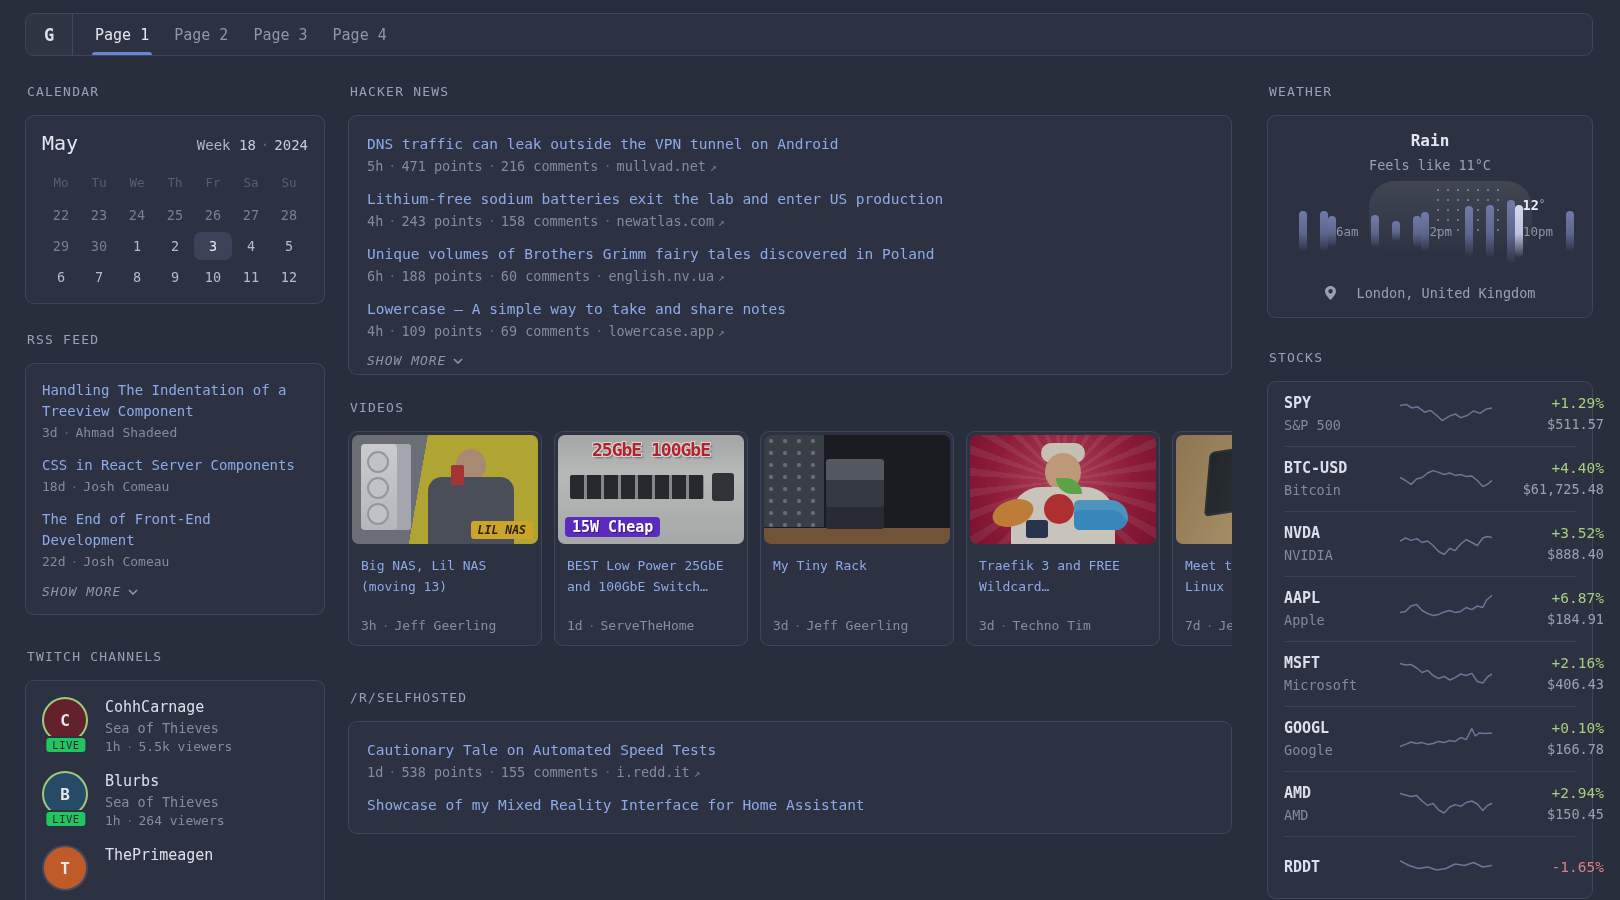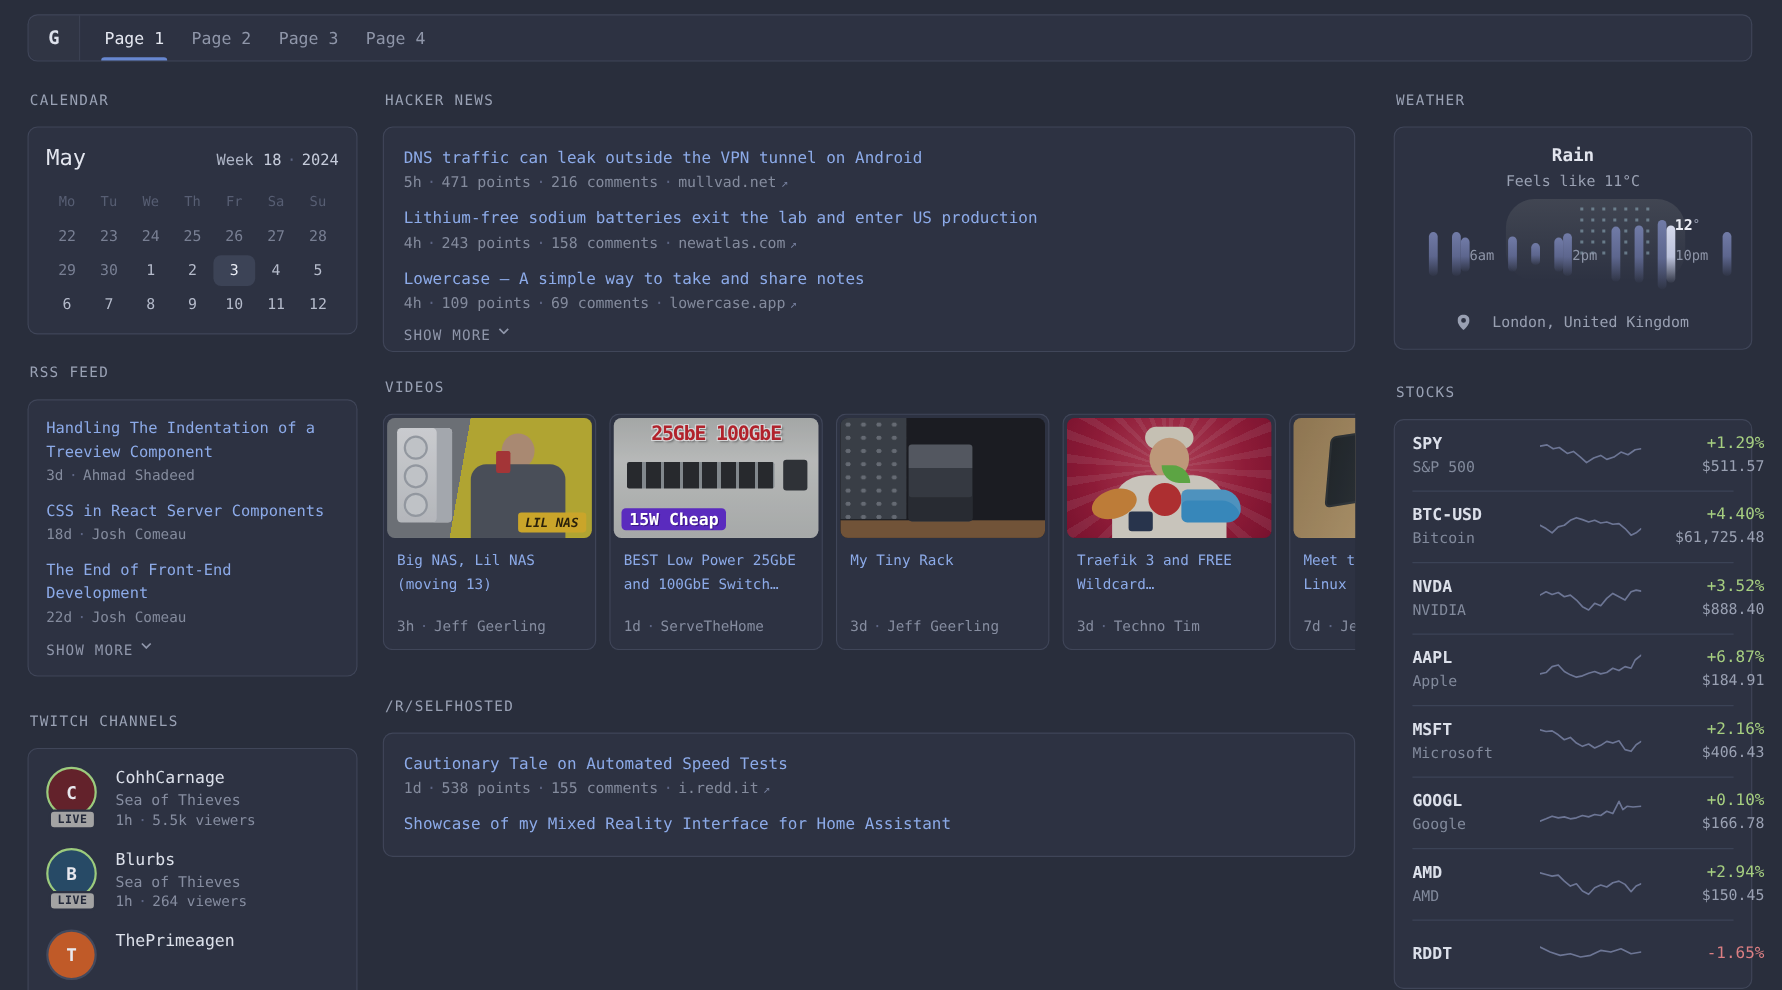--- a/index.html
+++ b/index.html
@@ -79,43 +79,43 @@
 
   
   .feed{padding:16px 16px 12px}
   .feed-item{margin-bottom:15px}
   .feed-title{font-size:14px;line-height:21px;color:var(--link);cursor:pointer;display:block}
   .feed-title span{display:block}
   .feed-meta{font-size:13px;color:#848b9d;margin-top:3px;white-space:nowrap}
   .ext-arrow{font-size:11px;color:#7781a0;margin-left:4px}
   .domain{cursor:pointer}
   .show-more{
-    display:flex;align-items:flex-start;gap:7px;font-size:13px;letter-spacing:1px;
-    color:#8f96aa;cursor:pointer;margin-top:2px;padding-bottom:3px;
+    display:flex;align-items:center;gap:7px;font-size:13px;letter-spacing:1px;
+    color:#8f96aa;cursor:pointer;margin-top:2px;padding-bottom:3px;font-style:italic;
   }
   .chev{width:10px;height:6px;display:inline-block}
 
   .hn{padding:17px 18px 3px}
   .hn .feed-title{font-size:14.5px;line-height:22px}
   .hn .feed-item{margin-bottom:14px}
   .hn .feed-meta{font-size:13.5px;margin-top:3px}
 
   
   .twitch{padding:16px 16px 10px}
   .tw-row{display:flex;gap:15px;margin-bottom:17px;cursor:pointer}
   .tw-avatar-wrap{position:relative;width:48px;flex:none;height:52px}
   .tw-avatar{
     width:46px;height:46px;border-radius:50%;border:2px solid #9ccb7d;
     display:flex;align-items:center;justify-content:center;
     font-size:16px;font-weight:bold;color:#e8e8ee;
   }
   .tw-avatar.offline{border-color:#434a5e}
   .live-badge{
     position:absolute;left:50%;transform:translateX(-50%);bottom:-5px;
-    background:#a3a3a3;color:#23293a;font-size:10.5px;font-weight:bold;
+    background:#22c55e;color:#23293a;font-size:10.5px;font-weight:normal;
     padding:1px 6px;border-radius:5px;border:2px solid var(--card);
     letter-spacing:0.5px;
   }
   .tw-name{font-size:15px;color:#dce0ea;margin-top:1px}
   .tw-game{font-size:13.5px;color:#868da0;margin-top:4px}
   .tw-view{font-size:13px;color:#868da0;margin-top:3px}
 
   
   .vrow{display:flex;gap:12px;overflow:hidden}
   .vcard{width:194px;flex:none;cursor:pointer}
@@ -348,20 +348,24 @@
       <div class="card hn">
         <div class="feed-item">
           <a class="feed-title">DNS traffic can leak outside the VPN tunnel on Android</a>
           <div class="feed-meta"><span>5h</span><span class="dot">·</span><span>471 points</span><span class="dot">·</span><span>216 comments</span><span class="dot">·</span><span class="domain"><span>mullvad.net</span><span class="ext-arrow">↗</span></span></div>
         </div>
         <div class="feed-item">
           <a class="feed-title">Lithium-free sodium batteries exit the lab and enter US production</a>
           <div class="feed-meta"><span>4h</span><span class="dot">·</span><span>243 points</span><span class="dot">·</span><span>158 comments</span><span class="dot">·</span><span class="domain"><span>newatlas.com</span><span class="ext-arrow">↗</span></span></div>
         </div>
         <div class="feed-item">
+          <a class="feed-title">Unique volumes of Brothers Grimm fairy tales discovered in Poland</a>
+          <div class="feed-meta"><span>6h</span><span class="dot">·</span><span>188 points</span><span class="dot">·</span><span>60 comments</span><span class="dot">·</span><span class="domain"><span>english.nv.ua</span><span class="ext-arrow">↗</span></span></div>
+        </div>
+        <div class="feed-item">
           <a class="feed-title">Lowercase – A simple way to take and share notes</a>
           <div class="feed-meta"><span>4h</span><span class="dot">·</span><span>109 points</span><span class="dot">·</span><span>69 comments</span><span class="dot">·</span><span class="domain"><span>lowercase.app</span><span class="ext-arrow">↗</span></span></div>
         </div>
         <div class="show-more">
           <span>SHOW MORE</span>
           <svg class="chev" viewBox="0 0 10 6" fill="none">
               <path d="M1 1l4 4 4-4" stroke="#8f96aa" stroke-width="1.6"></path>
             </svg>
         </div>
       </div>

